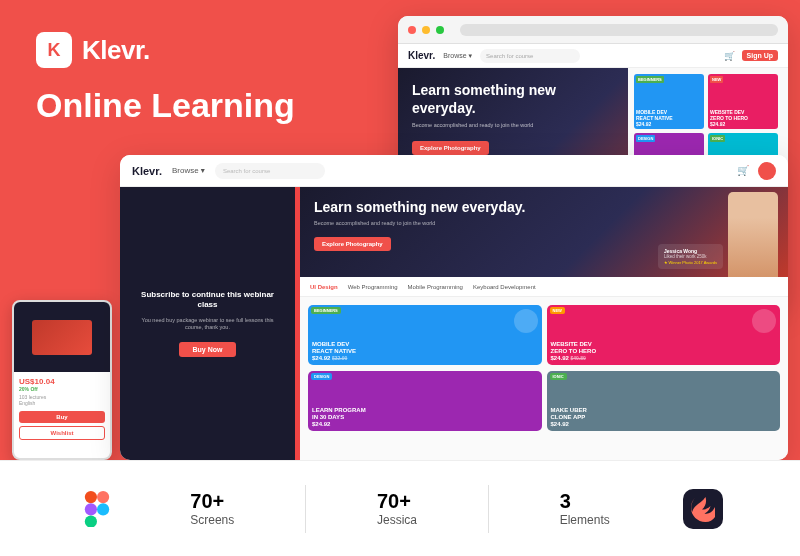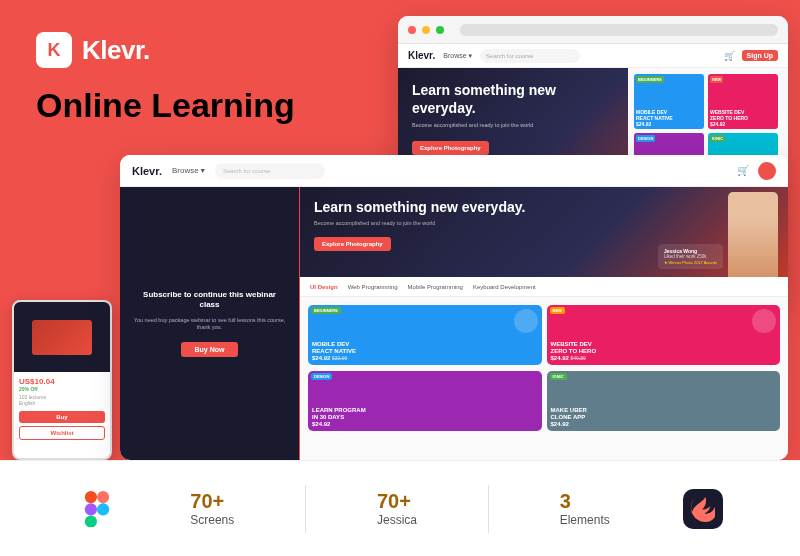--- a/index.html
+++ b/index.html
@@ -39,21 +39,21 @@
     }
 
     .logo-name {
       color: white;
       font-size: 26px;
       font-weight: 700;
       letter-spacing: -0.5px;
     }
 
     .tagline {
-      color: #000000;
+      color: #ffffff;
       font-size: 34px;
       font-weight: 800;
       line-height: 1.15;
       margin-bottom: 0;
     }
 
     
     .stats-bar {
       position: absolute;
       bottom: 0; left: 0; right: 0;
@@ -197,21 +197,21 @@
     }
 
     .lesson-duration {
       font-size: 6px;
       color: #aaa;
     }
 
     
     .figma-svg { width: 36px; height: 36px; }
 
-    .stat-number { font-size: 20px; font-weight: 800; color: #a16207; }
+    .stat-number { font-size: 20px; font-weight: 800; color: #000000; }
     .stat-label { font-size: 12px; color: #555; font-weight: 500; }
 
     .stat-text-group {
       display: flex;
       flex-direction: column;
     }
 
   </style>
 </head>
 <body>
@@ -317,21 +317,21 @@
       <span style="font-size:6px; color:#bbb;">Search for course</span>
     </div>
     <div style="margin-left:auto; display:flex; gap:8px; align-items:center;">
       <span style="font-size:10px;">🛒</span>
       <div style="width:18px; height:18px; border-radius:50%; background:#f0504a;"></div>
     </div>
   </div>
 
   <div class="app-body">
 
-    <div style="width:180px; position:relative; border-right:1px solid #ef4444; overflow:hidden;">
+    <div style="width:180px; position:relative; border-right:5px solid #ef4444; overflow:hidden;">
 
       <div style="position:absolute; top:0; left:0; right:0; bottom:0; background:#1a1a2e; z-index:10; display:flex; flex-direction:column; align-items:center; justify-content:center; padding:12px;">
         <div style="color:white; font-size:8px; font-weight:700; text-align:center; margin-bottom:6px; line-height:1.3;">Subscribe to continue this webinar class</div>
         <div style="color:rgba(255,255,255,0.6); font-size:5.5px; text-align:center; margin-bottom:10px; line-height:1.4;">You need buy package webinar to see full lessons this course, thank you.</div>
         <div style="background:#f0504a; color:white; font-size:7px; padding:4px 14px; border-radius:3px; font-weight:600;">Buy Now</div>
       </div>
 
       <div style="padding:8px 10px;">
         <div style="font-size:8px; font-weight:700; color:#1a1a2e; margin-bottom:6px;">How to Become a Designer on 2020</div>
         <div class="lesson-item">

